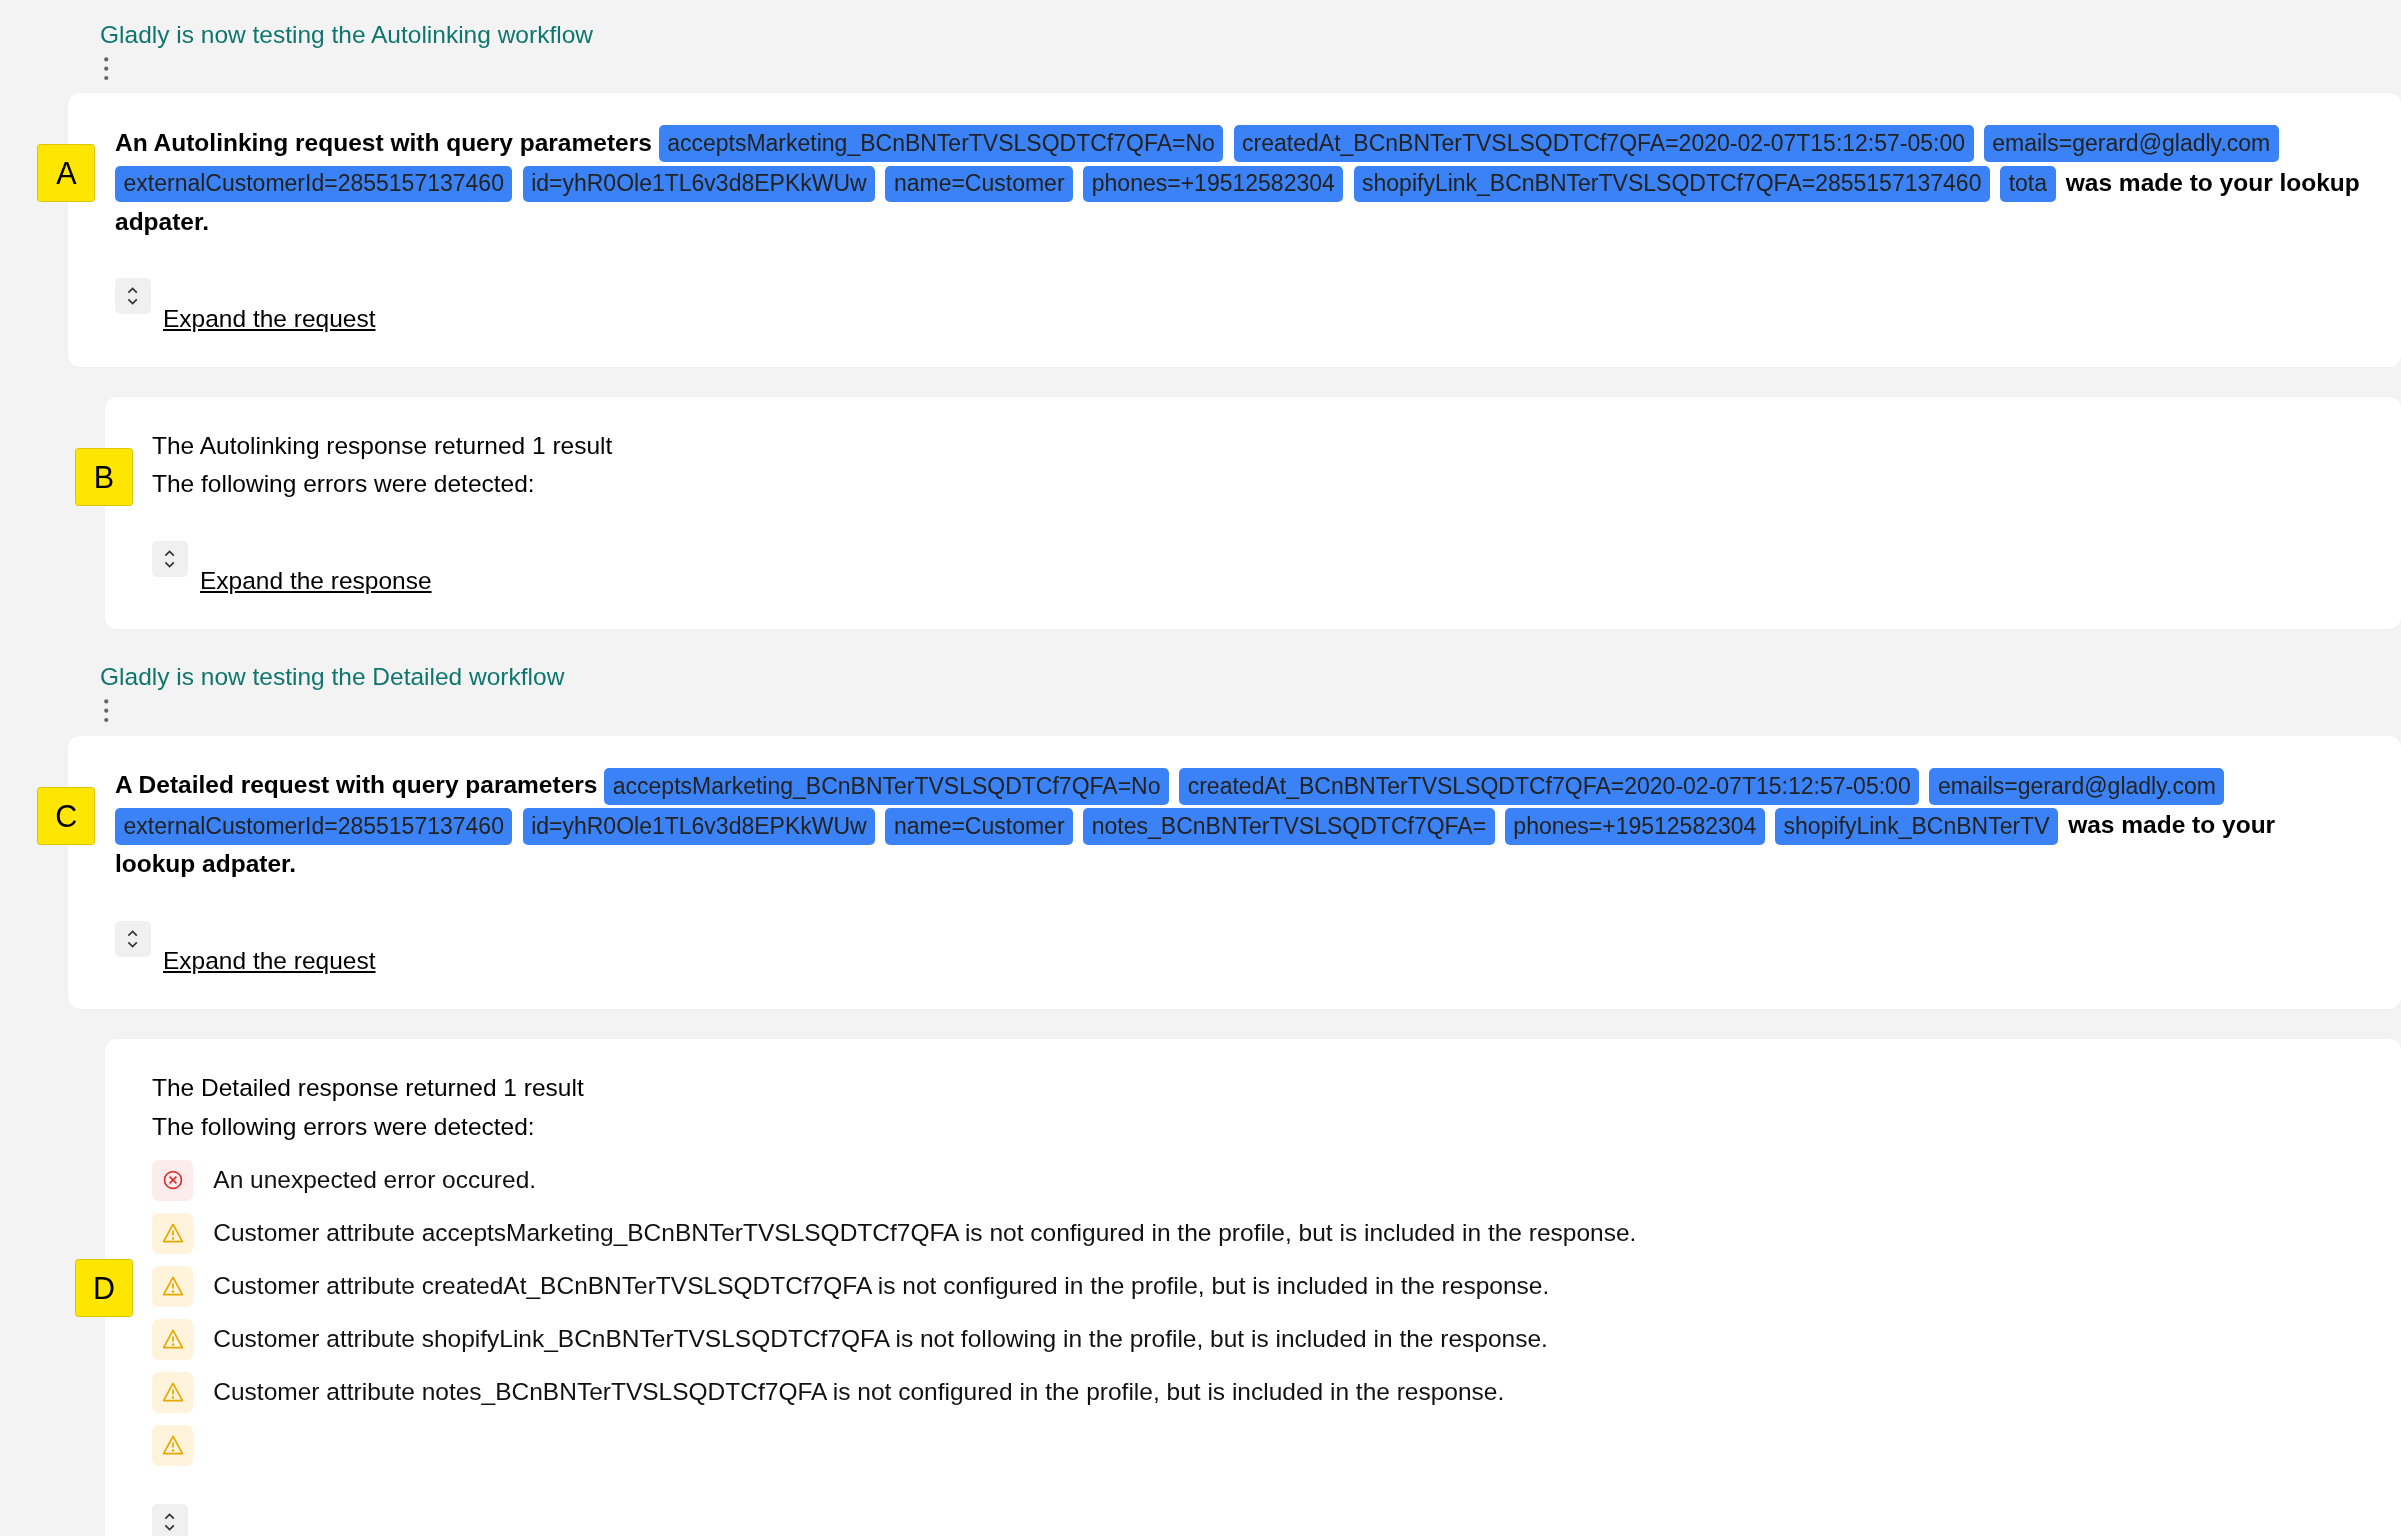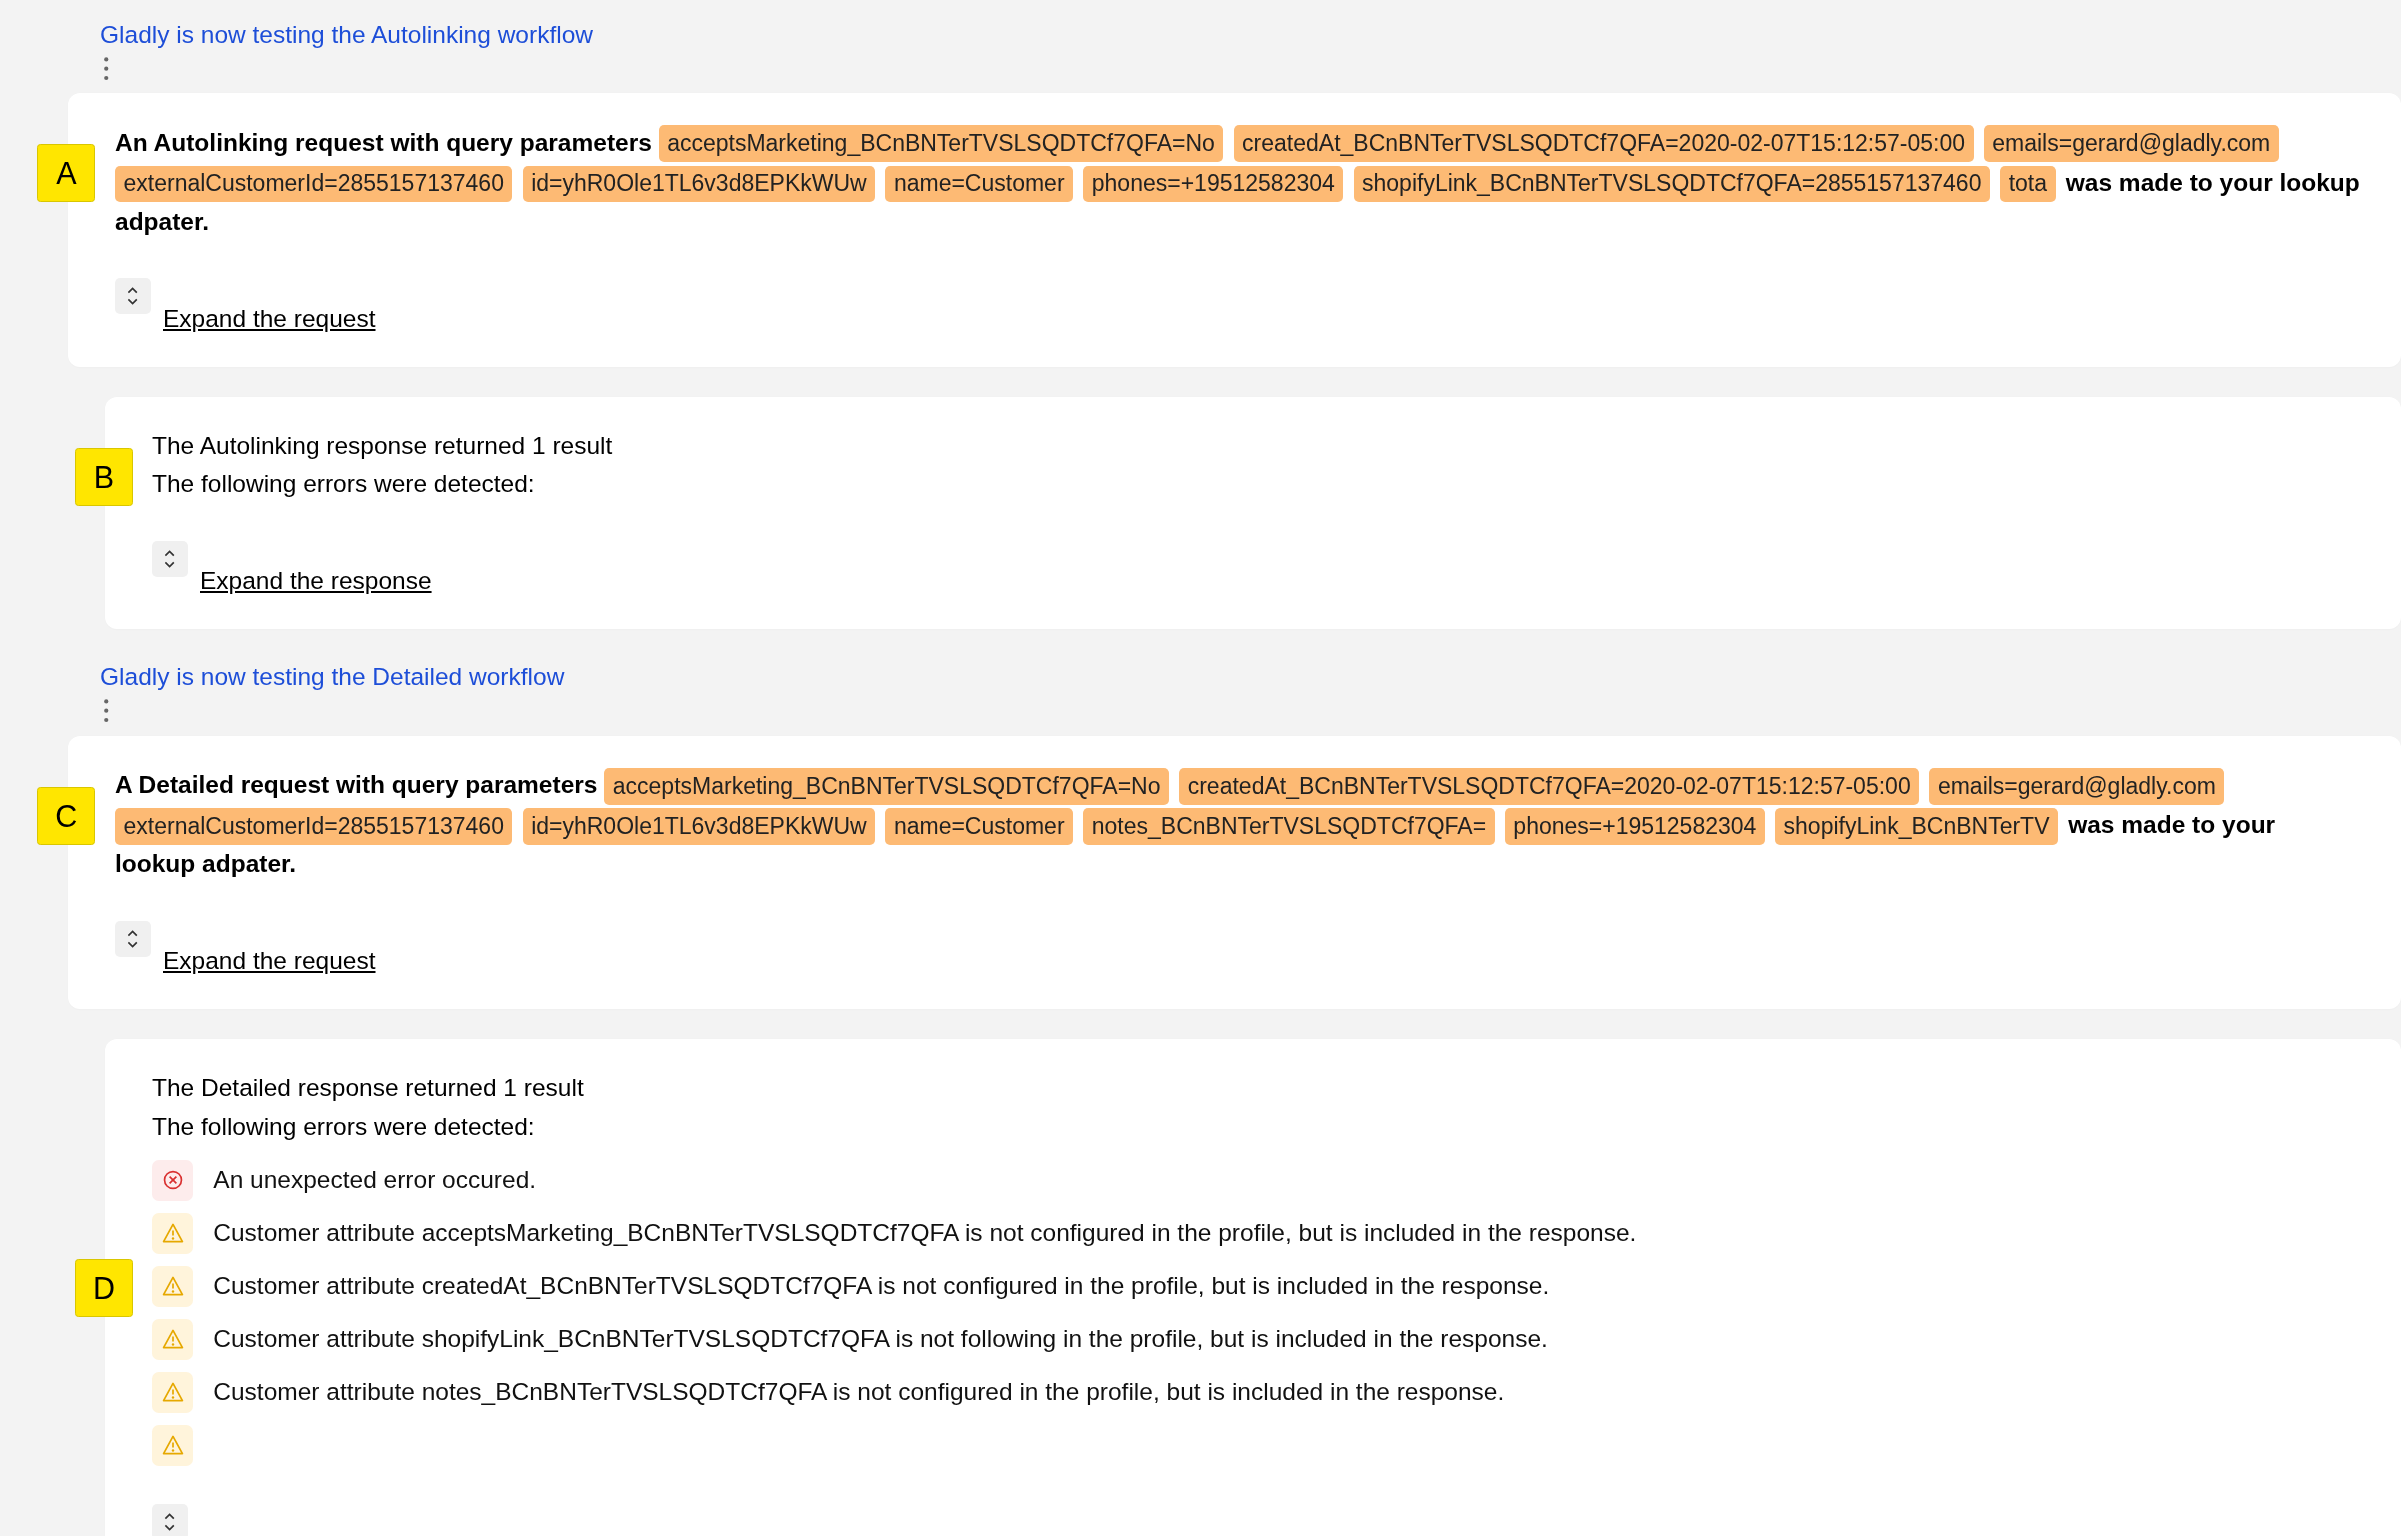--- a/index.html
+++ b/index.html
@@ -8,21 +8,21 @@
     background: #f3f3f3;
     color: #000;
     font-size: 24px;
     line-height: 1.45;
     padding: 17px 0 34px 17px;
     width: 2401px;
   }
   .section-label {
     padding: 0 0 3.4px 83px;
     font-size: 24.5px;
-    color: #1d4ed8;
+    color: #0f766e;
   }
   .dots {
     padding-left: 85px;
     margin-bottom: 12px;
   }
   .dots-svg { display:block; }
   .card {
     background: #fff;
     border-radius: 12px;
     margin: 0 0 30.5px 51px;
@@ -51,21 +51,21 @@
     z-index: 5;
   }
   .card-wrap { position: relative; }
   .flow-line {
     font-size: 24.5px;
     white-space: normal;
   }
   .flow-line .bold { font-weight: 700; }
   .chip {
     display: inline-block;
-    background: #fdba74;
+    background: #3b82f6;
     border-radius: 5.1px;
     padding: 1.7px 8.5px;
     margin: 1.7px 3.4px 1.7px 0;
     font-size: 23px;
     color: #222;
     white-space: nowrap;
     vertical-align: baseline;
   }
   .expand-row {
     margin-top: 17px;

